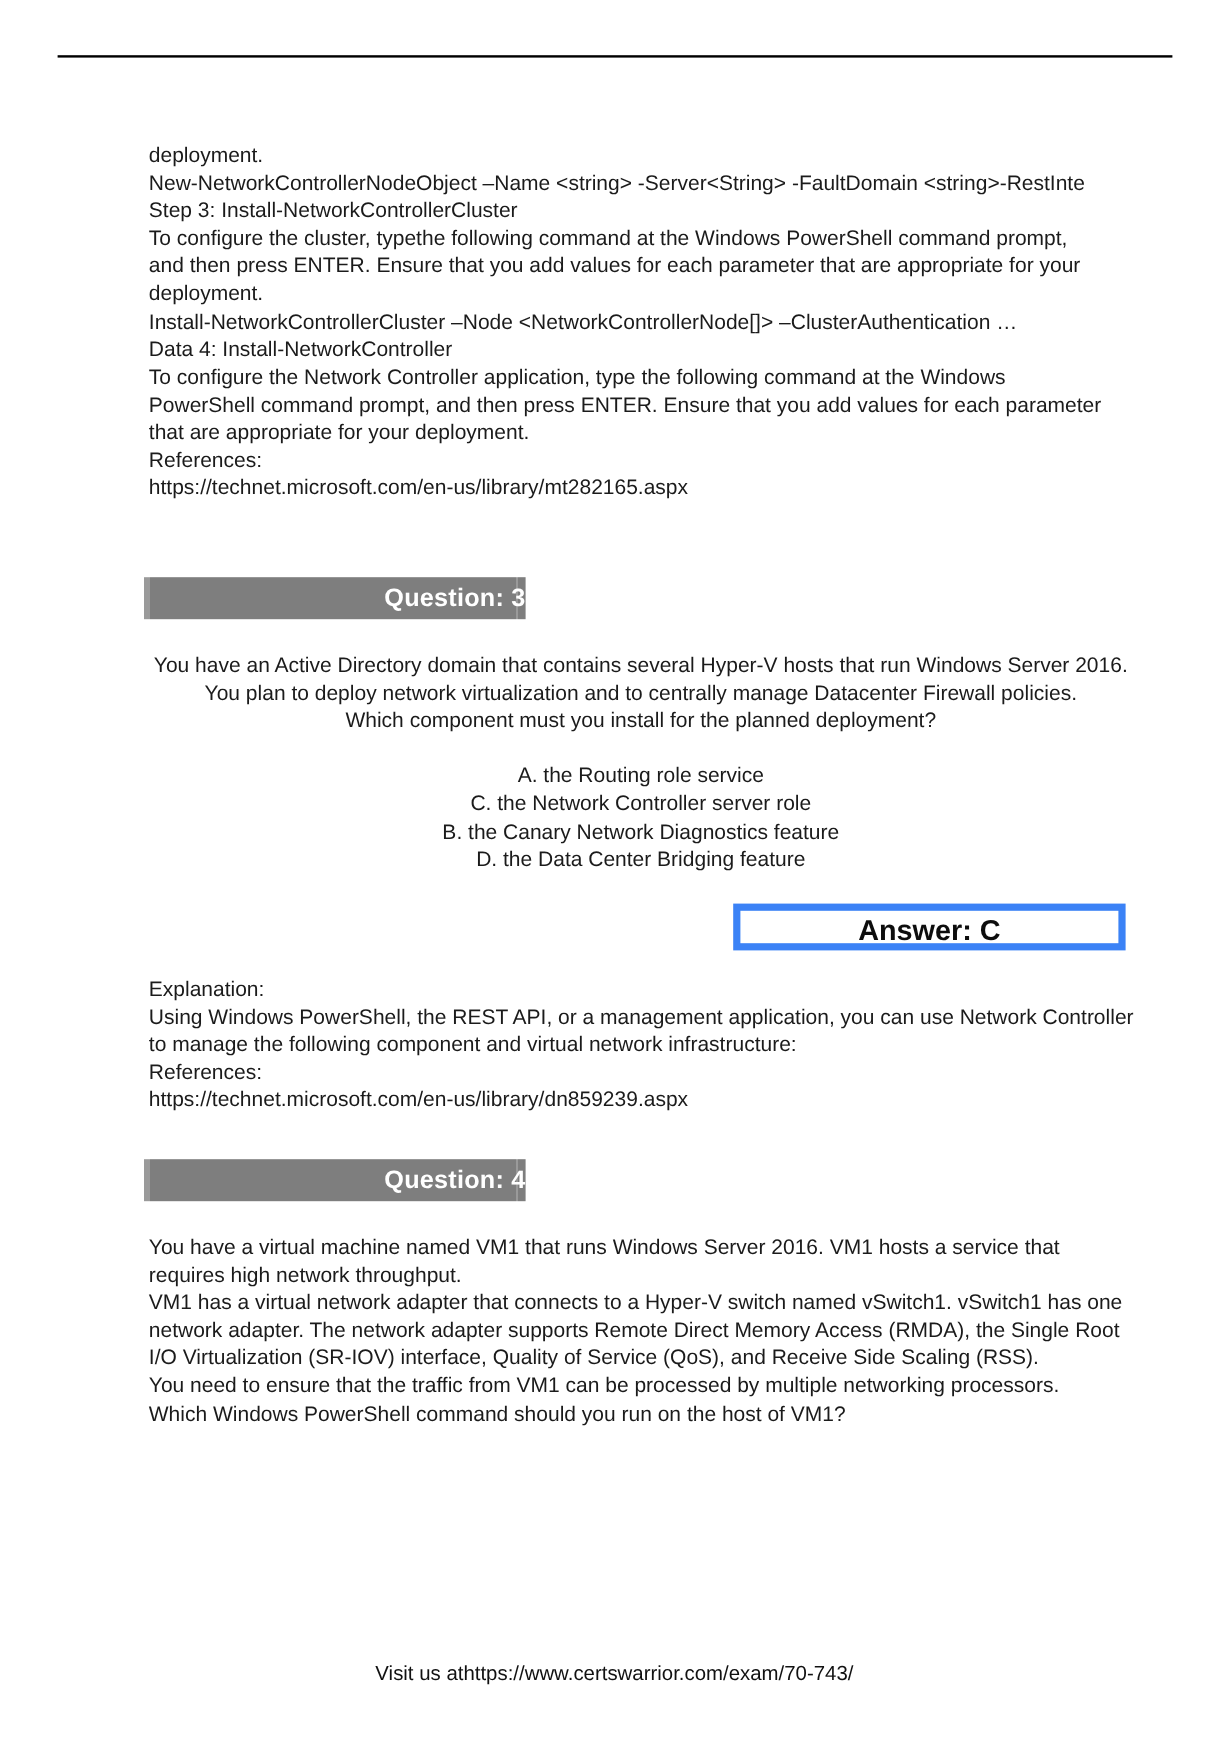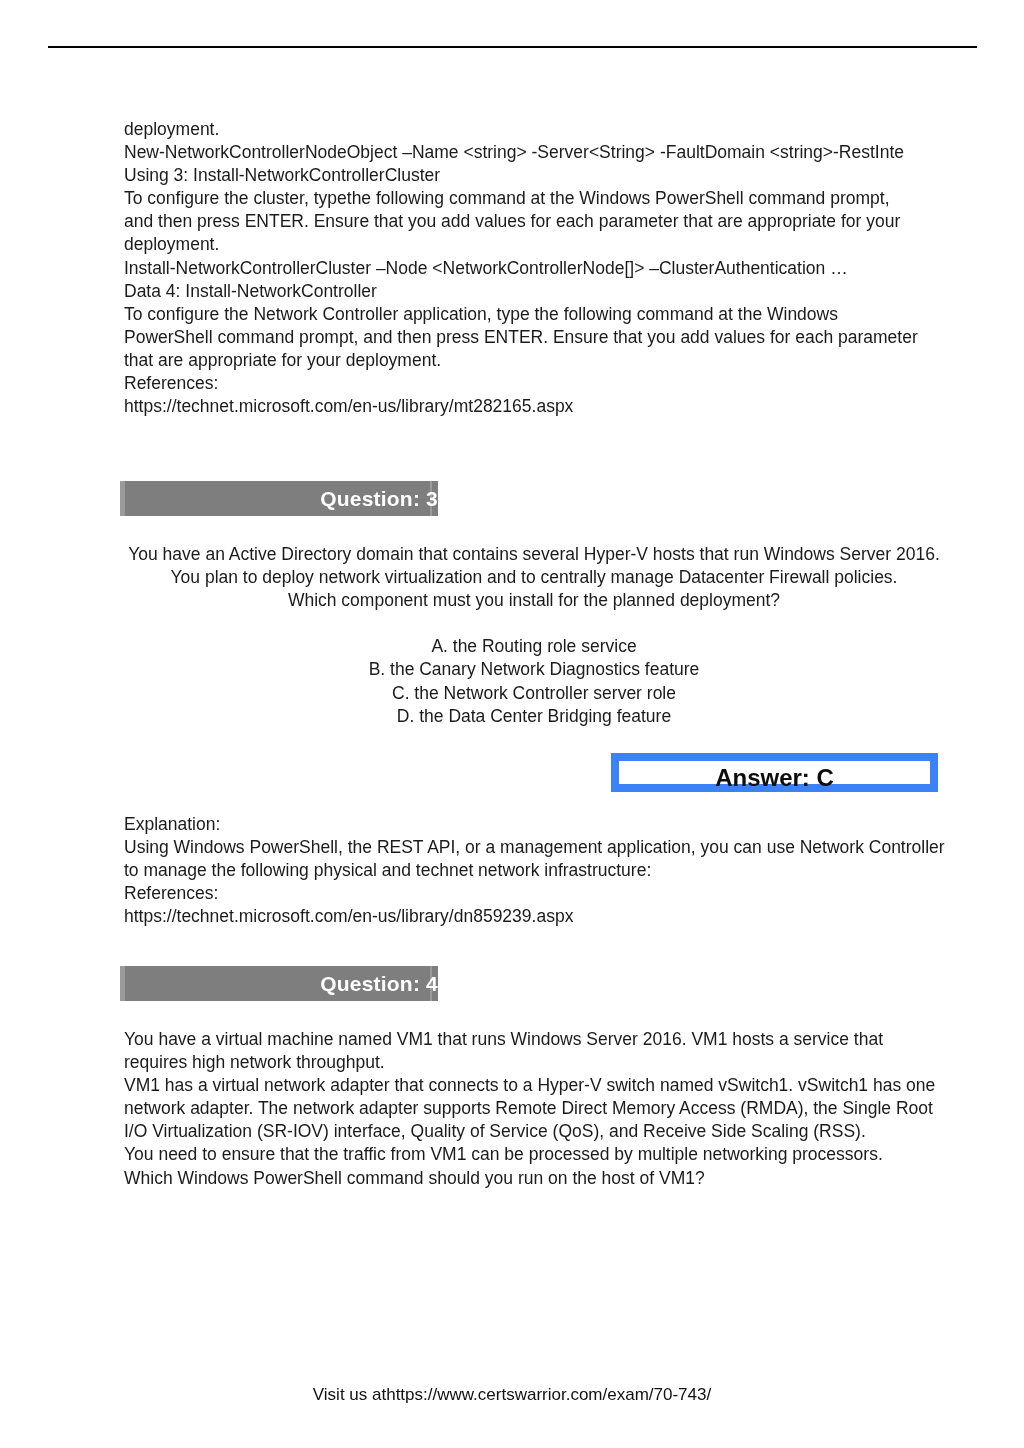--- a/index.html
+++ b/index.html
@@ -53,21 +53,21 @@
     text-align: right;
     letter-spacing: 0.2px;
   }
   .answerbox {
     position: absolute;
     left: 611px;
     top: 753px;
     width: 327px;
     height: 39px;
     box-sizing: border-box;
-    border: 8px solid #3b82f6;
+    border: 6px solid #3b82f6;
     background: #ffffff;
     color: #0d0d0d;
     font-weight: bold;
     font-size: 24px;
     line-height: 34px;
     text-align: center;
   }
   .footer {
     position: absolute;
     left: 0;
@@ -87,21 +87,21 @@
 </head>
 <body>
 
 <div id="page">
 
   <div class="topline"></div>
 
   <div id="block-top" class="textblock">
       <div class="line">deployment.</div>
       <div class="line">New-NetworkControllerNodeObject –Name &lt;string&gt; -Server&lt;String&gt; -FaultDomain &lt;string&gt;-RestInte</div>
-      <div class="line">Using 3: Install-NetworkControllerCluster</div>
+      <div class="line">Step 3: Install-NetworkControllerCluster</div>
       <div class="line">To configure the cluster, typethe following command at the Windows PowerShell command prompt,</div>
       <div class="line">and then press ENTER. Ensure that you add values for each parameter that are appropriate for your</div>
       <div class="line">deployment.</div>
       <div class="line">Install-NetworkControllerCluster –Node &lt;NetworkControllerNode[]&gt; –ClusterAuthentication …</div>
       <div class="line">Data 4: Install-NetworkController</div>
       <div class="line">To configure the Network Controller application, type the following command at the Windows</div>
       <div class="line">PowerShell command prompt, and then press ENTER. Ensure that you add values for each parameter</div>
       <div class="line">that are appropriate for your deployment.</div>
       <div class="line">References:</div>
       <div class="line">https://technet.microsoft.com/en-us/library/mt282165.aspx</div>
@@ -110,33 +110,33 @@
   <div id="bar-q3" class="qbar">
     <span>Question: 3</span>
   </div>
 
   <div id="block-q3" class="textblock">
       <div class="line">You have an Active Directory domain that contains several Hyper-V hosts that run Windows Server 2016.</div>
       <div class="line">You plan to deploy network virtualization and to centrally manage Datacenter Firewall policies.</div>
       <div class="line">Which component must you install for the planned deployment?</div>
       <div class="line"></div>
       <div class="line">A. the Routing role service</div>
+      <div class="line">C. the Network Controller server role</div>
       <div class="line">B. the Canary Network Diagnostics feature</div>
-      <div class="line">C. the Network Controller server role</div>
       <div class="line">D. the Data Center Bridging feature</div>
     </div>
 
   <div class="answerbox">
     <span>Answer: C</span>
   </div>
 
   <div id="block-expl3" class="textblock">
       <div class="line">Explanation:</div>
       <div class="line">Using Windows PowerShell, the REST API, or a management application, you can use Network Controller</div>
-      <div class="line">to manage the following physical and technet network infrastructure:</div>
+      <div class="line">to manage the following component and virtual network infrastructure:</div>
       <div class="line">References:</div>
       <div class="line">https://technet.microsoft.com/en-us/library/dn859239.aspx</div>
     </div>
 
   <div id="bar-q4" class="qbar">
     <span>Question: 4</span>
   </div>
 
   <div id="block-q4" class="textblock">
       <div class="line">You have a virtual machine named VM1 that runs Windows Server 2016. VM1 hosts a service that</div>

